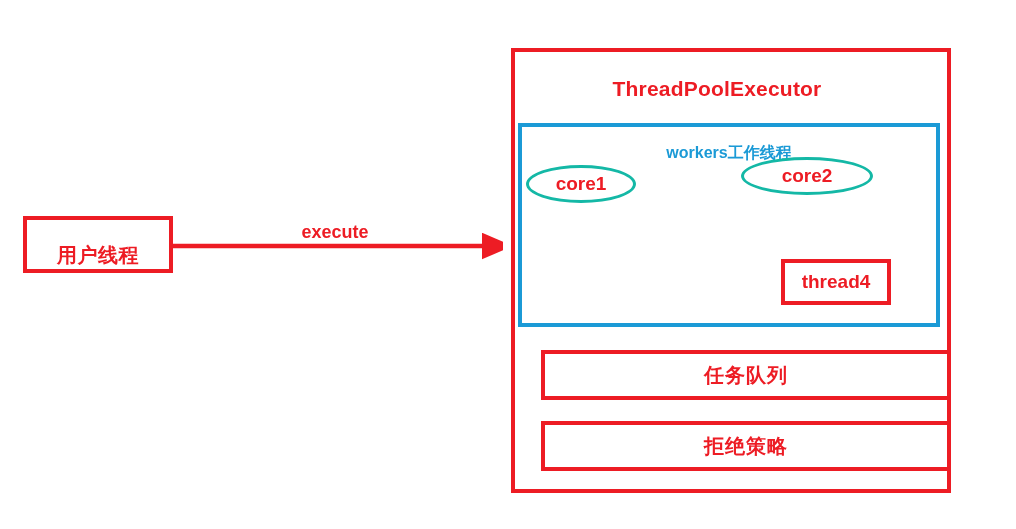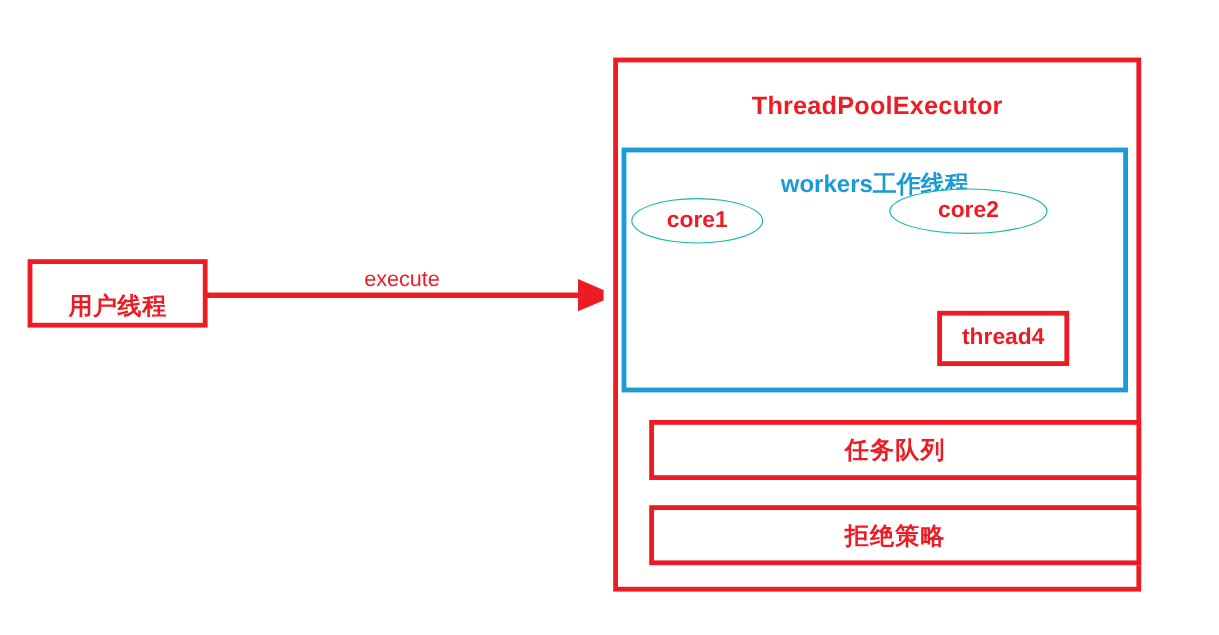--- a/index.html
+++ b/index.html
@@ -56,34 +56,34 @@
     height: 50px;
     pointer-events: none;
   }
   #execute-label {
     left: 287px;
     top: 219px;
     width: 96px;
     height: 26px;
     color: #ED1C24;
     font-size: 18px;
-    font-weight: normal;
+    font-weight: bold;
   }
 
   
   #executor-box {
     left: 511px;
     top: 48px;
     width: 440px;
     height: 445px;
     border: 4px solid #ED1C24;
     display: block;
   }
   #executor-title {
-    left: 515px;
+    left: 501px;
     top: 74px;
     width: 432px;
     height: 30px;
     color: #ED1C24;
     font-size: 21px;
     font-weight: bold;
     letter-spacing: 0.2px;
   }
 
   
@@ -94,28 +94,28 @@
     height: 204px;
     border: 4px solid #1B9AD6;
     display: block;
   }
   #workers-title {
     left: 520px;
     top: 140px;
     width: 418px;
     height: 26px;
     color: #1B9AD6;
-    font-size: 20px;
+    font-size: 16px;
     font-weight: bold;
     text-align: center;
   }
 
   
   .ellipse-node {
-    border: 1px solid #14b8a6;
+    border: 3px solid #14b8a6;
     border-radius: 50%;
     color: #ED1C24;
     font-size: 19px;
     font-weight: bold;
     background: #ffffff;
   }
   .rect-node {
     border: 4px solid #ED1C24;
     color: #ED1C24;
     font-size: 19px;

